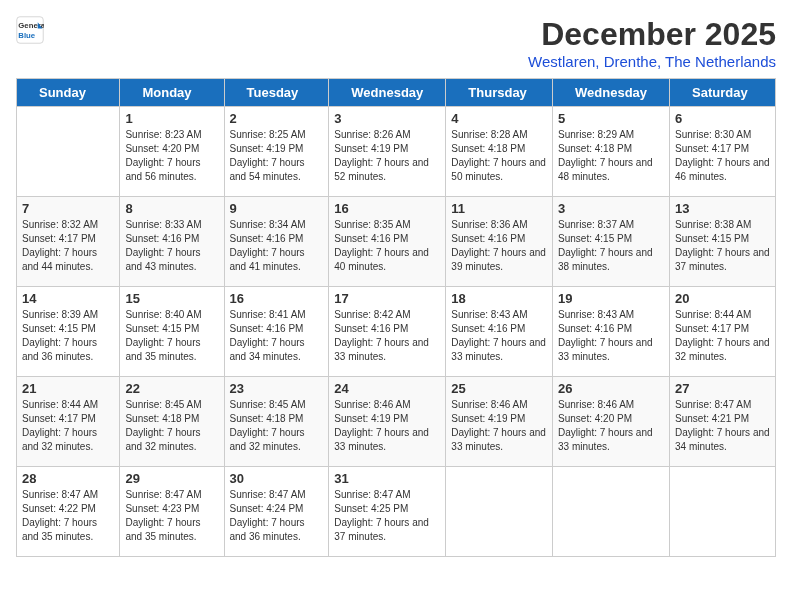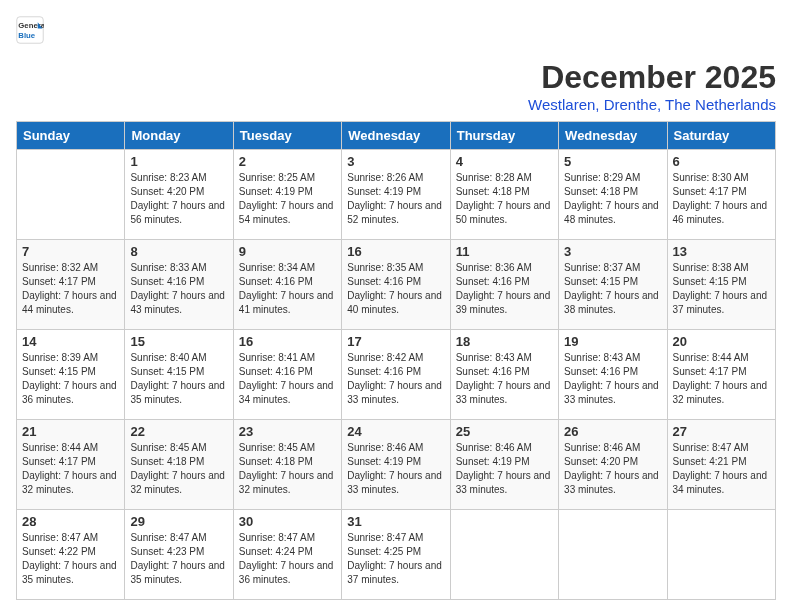--- a/index.html
+++ b/index.html
@@ -20,41 +20,40 @@
       display: flex;
       align-items: center;
       gap: 4px;
     }
     .logo-icon {
       width: 28px;
       height: 28px;
     }
     .title-area {
       text-align: right;
-      margin-top: 43px;
     }
     .month-title {
       font-size: 32px;
       font-weight: bold;
       color: #333;
     }
     .location-title {
       font-size: 15px;
       color: #1d4ed8;
     }
     .calendar-table {
       width: 100%;
       border-collapse: collapse;
       font-size: 11px;
     }
     .calendar-table th {
       background-color: #1a6fbd;
       color: #fff;
       text-align: left;
-      padding: 6px 6px;
+      padding: 6px 22px;
       font-size: 13px;
       font-weight: bold;
       border: 1px solid #ccc;
     }
     .calendar-table td {
       border: 1px solid #ccc;
       vertical-align: top;
       padding: 4px 5px;
       width: 108px;
       min-height: 80px;

